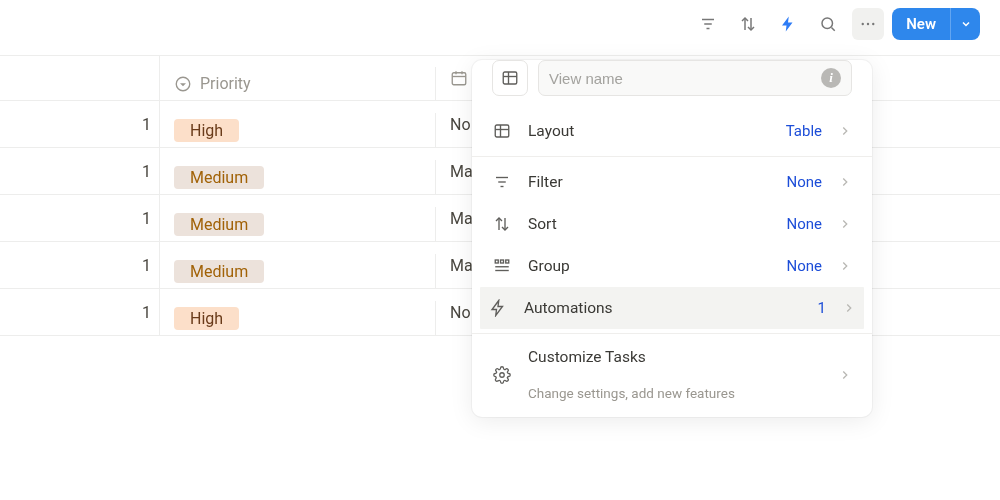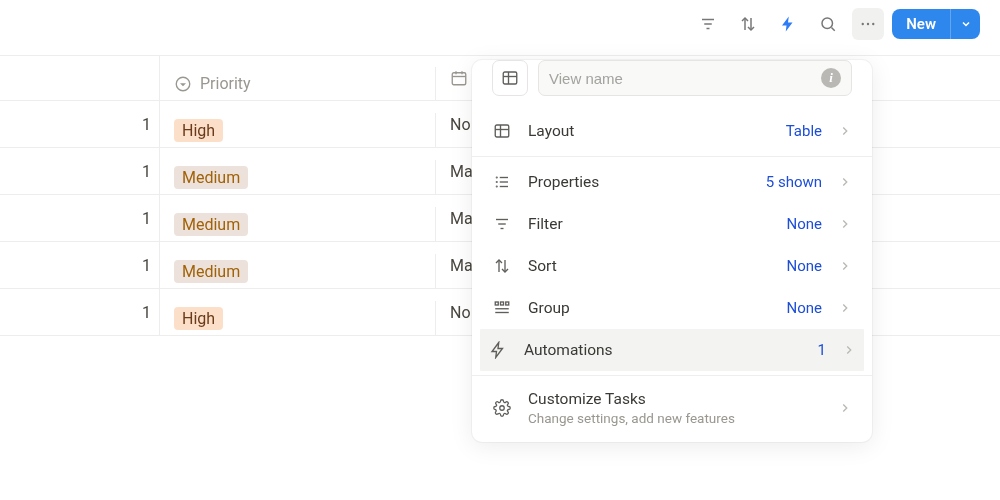--- a/index.html
+++ b/index.html
@@ -13,21 +13,20 @@
     overflow: hidden;
     position: relative;
   }
 
   
   .toolbar {
     position: absolute;
     top: 8px;
     right: 20px;
     display: flex;
-    align-items: center;
     gap: 8px;
   }
   .tb-btn {
     width: 32px;
     height: 32px;
     display: flex;
     align-items: center;
     justify-content: center;
     border-radius: 6px;
     color: #777;
@@ -104,21 +103,21 @@
     display: flex;
     align-items: center;
     padding: 0 14px;
     font-size: 16px;
     color: #49463f;
   }
   .td.col-a { justify-content: flex-end; color: #4b4841; padding-right: 8px; }
   .pill {
     display: inline-flex;
     align-items: center;
-    padding: 2px 8px;
+    padding: 2px 16px;
     border-radius: 4px;
     font-size: 16px;
     color: #4d3a31;
   }
   .pill.high { background: #fcdfc9; color: #6a3b1a; }
   .pill.medium { background: #ece2db; color: #a16207; }
 
   
   .panel {
     position: absolute;
@@ -174,21 +173,21 @@
   .row .rlabel { flex:1; font-size:15.5px; color:#3a3935; }
   .row .rval { font-size:15px; color:#1d4ed8; }
   .row .chev { color:#b8b7b3; display:flex; }
   .row.hover { background:#f3f3f1; border-radius:1px; margin: 0 8px; padding: 0 8px; }
   .sep { height:1px; background:#efeeec; margin: 4px 0; }
   .custom-row {
     display:flex; align-items:center; padding: 10px 20px; gap:16px;
   }
   .custom-row .ricon { width:20px; display:flex; justify-content:center; color:#5f5e5b; }
   .ctext .t { font-size:15.5px; color:#3a3935; }
-  .ctext .s { font-size:13.5px; color:#9a9790; margin-top:2px; }
+  .ctext .s { font-size:13.5px; color:#9a9790; margin-top:19px; }
   .custom-row .chev { margin-left:auto; color:#b8b7b3; }
 
   svg { display:block; }
 </style>
 </head>
 <body>
 
 <div class="toolbar">
   <div class="tb-btn">
     <svg width="18" height="18" viewBox="0 0 24 24" fill="none" stroke="currentColor" stroke-width="2">
@@ -325,39 +324,20 @@
     <span class="rval">Table</span>
     <span class="chev">
         <svg width="14" height="14" viewBox="0 0 24 24" fill="none" stroke="currentColor" stroke-width="2.2">
           <polyline points="9 6 15 12 9 18"></polyline>
         </svg>
       </span>
   </div>
 
   <div class="sep"></div>
 
-  <div class="row">
-    <span class="ricon">
-      <svg width="18" height="18" viewBox="0 0 24 24" fill="none" stroke="currentColor" stroke-width="1.8">
-          <circle cx="5" cy="6" r="0.5" fill="currentColor"></circle>
-          <line x1="9" y1="6" x2="20" y2="6"></line>
-          <circle cx="5" cy="12" r="0.5" fill="currentColor"></circle>
-          <line x1="9" y1="12" x2="20" y2="12"></line>
-          <circle cx="5" cy="18" r="0.5" fill="currentColor"></circle>
-          <line x1="9" y1="18" x2="20" y2="18"></line>
-        </svg>
-    </span>
-    <span class="rlabel">Properties</span>
-    <span class="rval">5 shown</span>
-    <span class="chev">
-        <svg width="14" height="14" viewBox="0 0 24 24" fill="none" stroke="currentColor" stroke-width="2.2">
-          <polyline points="9 6 15 12 9 18"></polyline>
-        </svg>
-      </span>
-  </div>
 
   <div class="row">
     <span class="ricon">
       <svg width="18" height="18" viewBox="0 0 24 24" fill="none" stroke="currentColor" stroke-width="1.8">
           <line x1="4" y1="6" x2="20" y2="6"></line>
           <line x1="7" y1="12" x2="17" y2="12"></line>
           <line x1="10" y1="18" x2="14" y2="18"></line>
         </svg>
     </span>
     <span class="rlabel">Filter</span>

